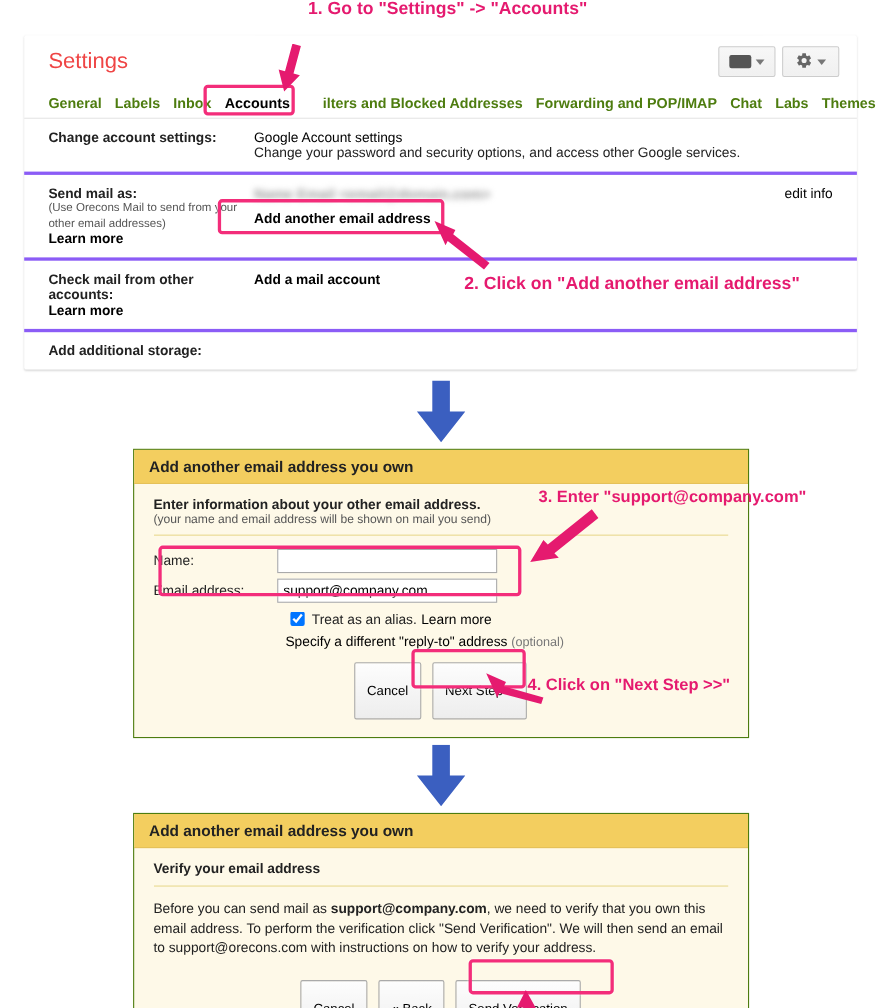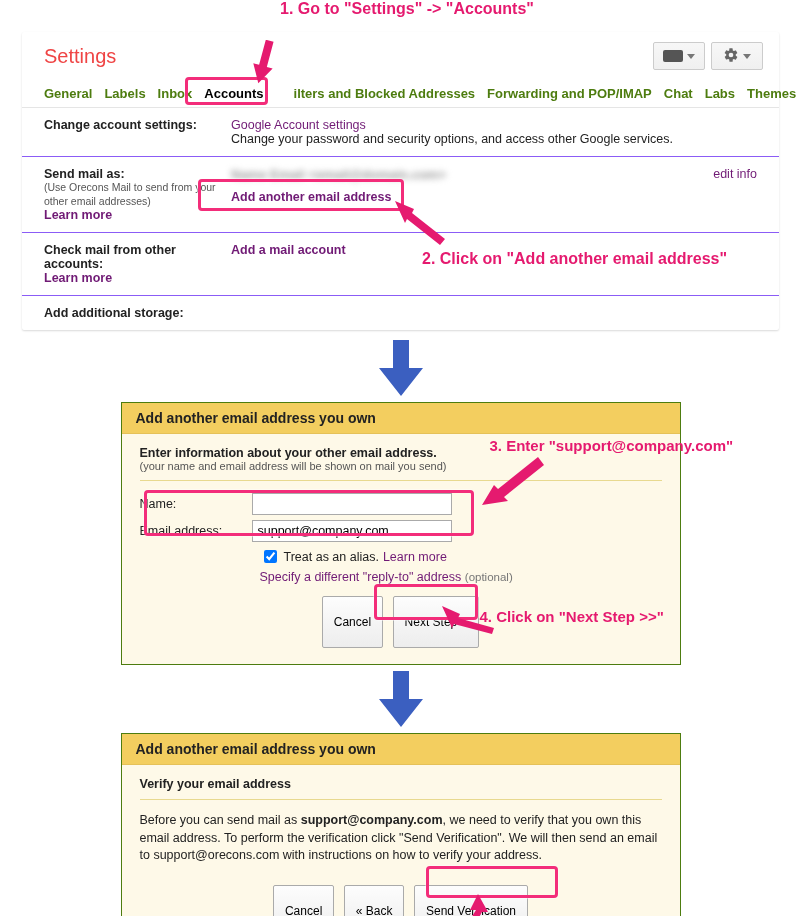--- a/index.html
+++ b/index.html
@@ -5,21 +5,21 @@
   * { box-sizing: border-box; }
   body {
     margin: 0;
     padding: 10px;
     font-family: Arial, Helvetica, sans-serif;
     font-size: 13px;
     color: #222;
     background: #fff;
     width: 801px;
   }
-  a { color: #701a75; text-decoration: none; cursor: pointer; }
+  a { color: #000000; text-decoration: none; cursor: pointer; }
 
   
   .panel {
     background: #fff;
     border-radius: 2px;
     box-shadow: 0 1px 2px rgba(0,0,0,.15);
     margin: 0 12px 10px 12px;
     position: relative;
   }
   .panel-header {
@@ -58,21 +58,21 @@
     position: relative;
     white-space: nowrap;
   }
   .tab { color:#4d7c0f; cursor:pointer; }
   .tab.active { color:#000; }
 
   
   .row {
     display:flex;
     padding: 10px 22px;
-    border-bottom: 1px solid #8b5cf6;
+    border-bottom: 3px solid #8b5cf6;
     gap: 12px;
     align-items: flex-start;
   }
   .row .left { width: 175px; font-weight:bold; font-size:12.5px; }
   .row .left .sub { font-weight: normal; font-size: 10.5px; color:#555; line-height:1.3; }
   .row .middle { flex:1; font-size:12.5px; }
   .row .right { width:70px; text-align:right; font-size:12.5px; }
   .blur { filter: blur(3px); color:#999; font-size:13px; font-weight:bold; }
 
   

